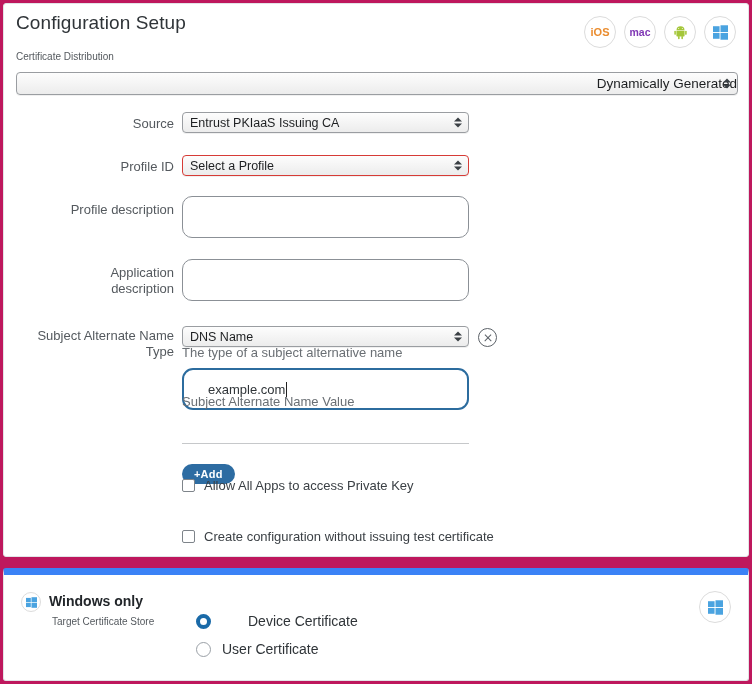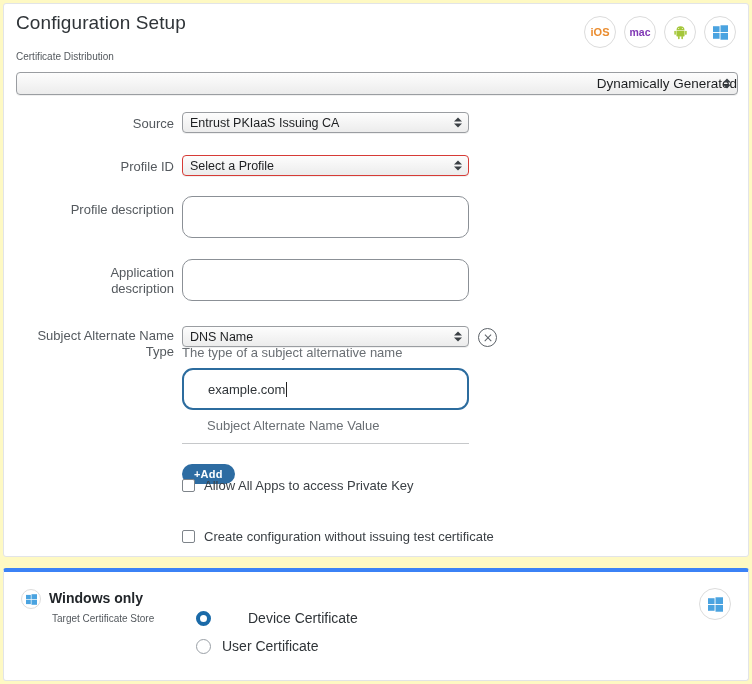--- a/index.html
+++ b/index.html
@@ -3,33 +3,33 @@
 <meta charset="utf-8">
 <style>
   * { box-sizing: border-box; }
   html, body {
     margin: 0; padding: 0;
     width: 752px; height: 684px;
     background: #ffffff;
     font-family: "Liberation Sans", sans-serif;
     -webkit-font-smoothing: antialiased;
   }
-  .page { position: relative; width: 752px; height: 684px; background:#fef9c3; overflow:hidden; }
+  .page { position: relative; width: 752px; height: 684px; background:#be185d; overflow:hidden; }
 
   
   .card {
     position: absolute;
     background: #fff;
     border: 1px solid #e2e4e7;
     border-radius: 3px;
   }
   #main-card { left: 3px; top: 3px; width: 746px; height: 554px; }
   #windows-card {
     left: 3px; top: 568px; width: 746px; height: 113px;
-    border-top: 4px solid #3b82f6;
+    border-top: 7px solid #3b82f6;
   }
 
   
   .page-title {
     position: absolute; left: 12px; top: 8px;
     font-size: 19px; color: #2f3438; font-weight: 400;
     letter-spacing: .1px;
   }
   .platform-icons {
     position: absolute; right: 12px; top: 12px;
@@ -270,21 +270,21 @@
           <i class="down"></i>
       </span>
     </div>
     <div class="xcircle" style="left:474px; top:324px;"></div>
     <div class="helper" style="left:178px; top:341px;">The type of a subject alternative name</div>
 
     <div class="tinput focused" style="left:178px; top:364px; width:287px; height:42px;">
       <span>example.com</span>
         <span class="caret"></span>
     </div>
-    <div class="helper" style="left:178px; top:414px;margin-left:25px;">Subject Alternate Name Value</div>
+    <div class="helper" style="left:178px; top:390px;">Subject Alternate Name Value</div>
 
     <div class="divider" style="left:178px; top:439px; width:287px;"></div>
 
     <div class="add-btn" style="left:178px; top:460px;">
       <span>+Add</span>
     </div>
 
     <div class="cbrow" style="left:178px; top:474px;">
       <span class="cbox"></span>
       <span class="cblabel">Allow All Apps to access Private Key</span>

